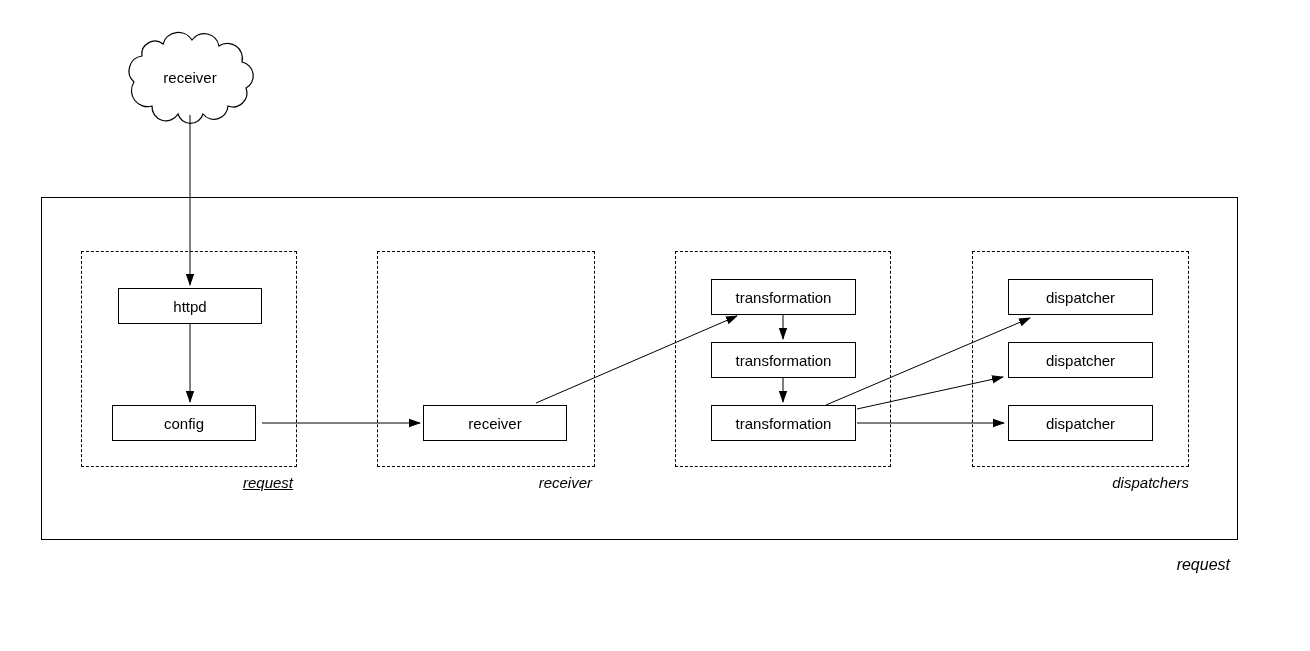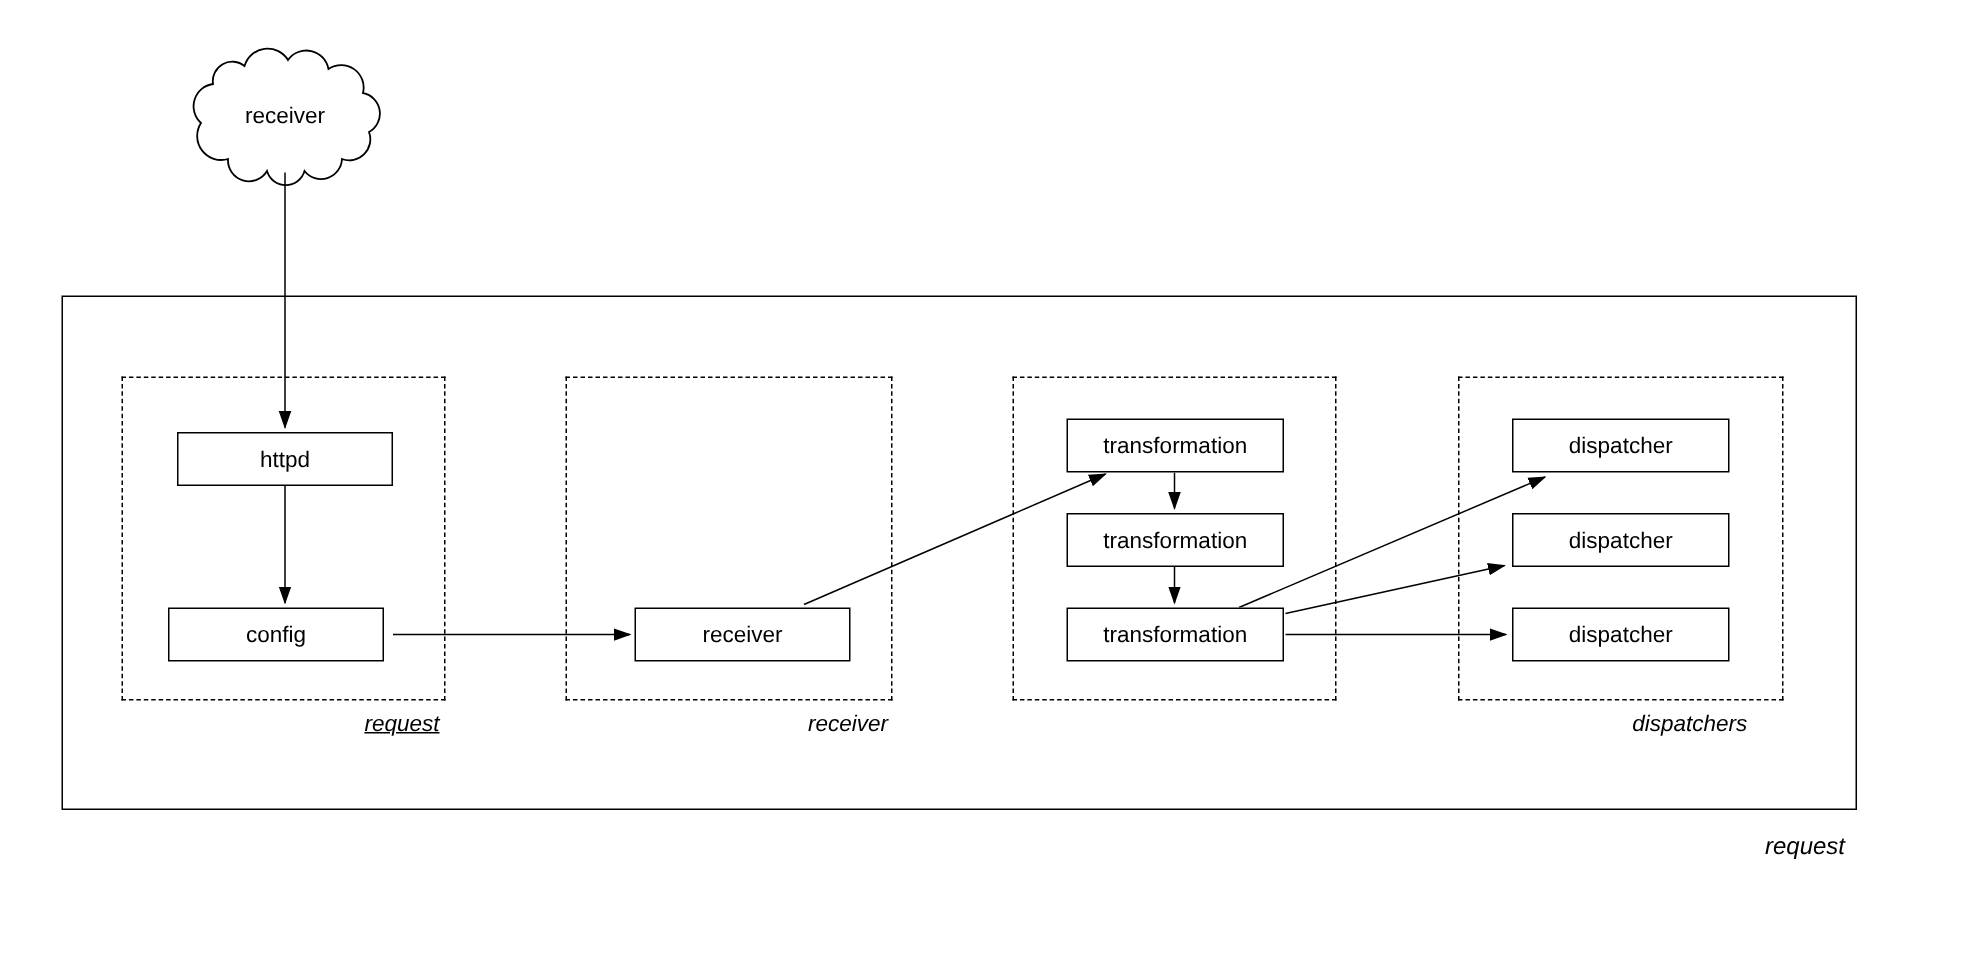--- a/index.html
+++ b/index.html
@@ -42,21 +42,21 @@
     top: 474px;
     height: 18px;
     line-height: 18px;
     font-size: 15px;
     font-style: italic;
     text-align: right;
   }
   .glabel-request     { left: 81px;  width: 212px; text-decoration: underline; }
   .glabel-receiver    { left: 377px; width: 215px; }
   .glabel-transforms  { left: 675px; width: 212px; }
-  .glabel-dispatchers { left: 1020px; width: 213px; text-align: center; }
+  .glabel-dispatchers { left: 976px; width: 213px; }
   .node {
     position: absolute;
     border: 1px solid #000000;
     background: #ffffff;
     width: 142px; height: 34px;
     display: flex;
     align-items: center;
     justify-content: center;
     font-size: 15px;
     white-space: nowrap;

